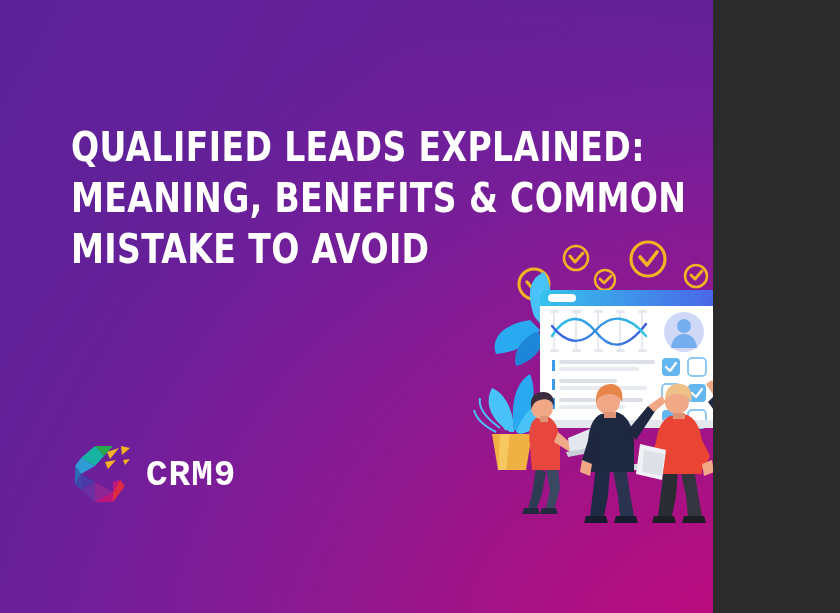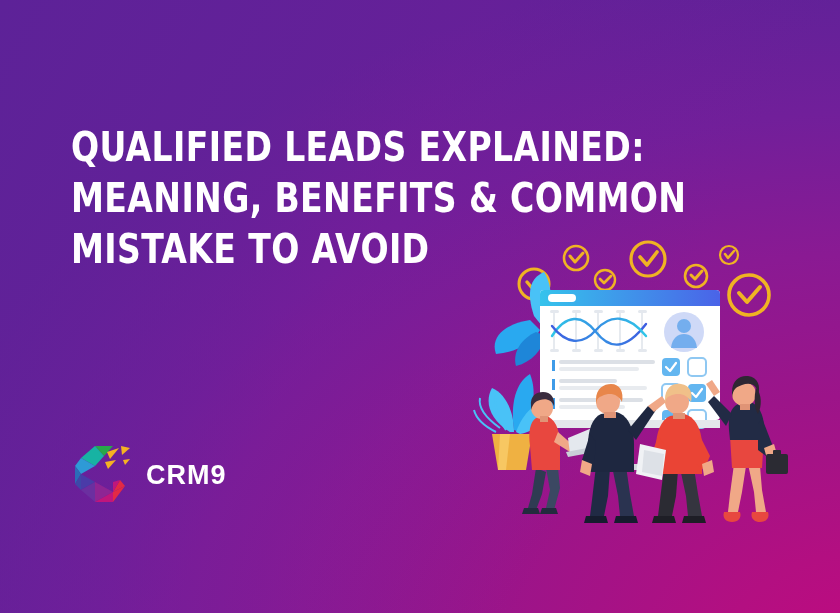--- a/index.html
+++ b/index.html
@@ -2,21 +2,21 @@
 <html><head>
 <meta charset="utf-8">
 <style>
   html, body {
     margin: 0;
     padding: 0;
     background: #2b2b2b;
   }
   .banner {
     position: relative;
-    width: 840px;
+    width: 713px;
     height: 613px;
     overflow: hidden;
     font-family: "Liberation Sans", sans-serif;
     background:
       radial-gradient(120% 115% at 105% 108%, #c2097f 0%, #b30f81 16%, #9c1489 38%, #8a1a93 58%, #711f9a 78%, #5d2298 100%);
   }
   .bg-wash {
     position: absolute;
     inset: 0;
     background:
@@ -47,23 +47,23 @@
     position: absolute;
     left: 73px;
     top: 444px;
     display: flex;
     align-items: center;
     gap: 13px;
   }
   .logo-mark { width: 60px; height: 62px; display: block; }
   .logo-word {
     color: #ffffff;
-    font-family: Liberation Sans, sans-serif;
+    font-family: Liberation Mono, monospace;
     font-weight: 700;
-    font-size: 27px;
+    font-size: 36px;
     letter-spacing: 1px;
   }
 
   
   .illo {
     position: absolute;
     left: 470px;
     top: 232px;
     width: 370px;
     height: 300px;

